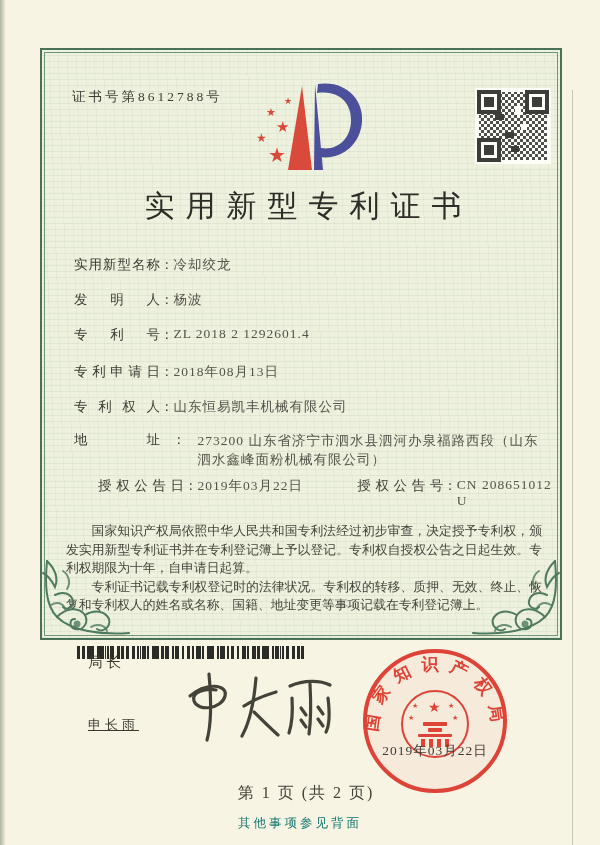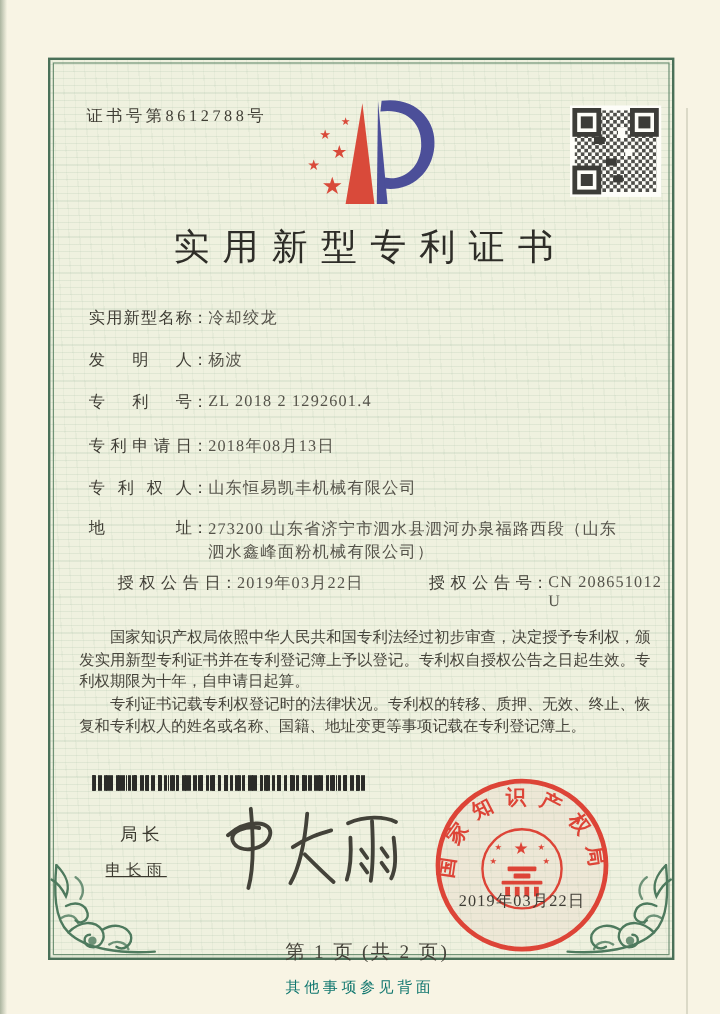--- a/index.html
+++ b/index.html
@@ -11,21 +11,21 @@
     color:#3b3a32;
     overflow:hidden;
   }
   
   .spine-shadow { position:absolute; left:0; top:0; width:6px; height:845px;
     background:linear-gradient(90deg, rgba(110,130,105,.55), rgba(110,130,105,0)); }
   .page-edge { position:absolute; left:572px; top:90px; width:1px; height:755px; background:rgba(140,145,125,.45); }
 
   
   .frame {
-    position:absolute; left:40px; top:48px; width:522px; height:752px;
+    position:absolute; left:40px; top:48px; width:522px; height:592px;
     border:2.5px solid #4a7058;
     background-color:#eff1df;
     background-image:
       repeating-linear-gradient(0deg, rgba(120,160,130,.13) 0 1px, rgba(0,0,0,0) 1px 6px),
       repeating-linear-gradient(88deg, rgba(120,160,130,.07) 0 1px, rgba(0,0,0,0) 1px 9px);
   }
   .frame::before {
     content:""; position:absolute; inset:2px; border:1px solid rgba(90,130,100,.85);
     pointer-events:none;
   }
@@ -45,38 +45,38 @@
   .row { position:absolute; left:32px; display:flex; align-items:flex-start;
     font-size:13.5px; color:#4a483e; }
   .lbl { display:inline-block; width:86px; text-align:justify; text-align-last:justify; color:#3f3d35; flex:none; }
   .colon { flex:none; color:#3f3d35; }
   .val { letter-spacing:1px; color:#55534a; }
   .row-name     { top:206px; }
   .row-inventor { top:241px; }
   .row-patno    { top:276px; }
   .row-filing   { top:313px; }
   .row-patentee { top:348px; }
-  .row-address  { top:381px; }
+  .row-address  { top:381px;gap:12px; }
   .row-address .val { width:352px; line-height:19px; }
   .row-grant    { top:427px; }
   .grant-left { display:flex; width:268px;margin-left:24px; }
   .grant-right { display:flex; }
 
   .paras { position:absolute; left:24px; top:472px; width:476px;
     font-size:12.8px; line-height:18.5px; text-align:justify; color:#46443b; }
   .paras p { text-indent:2em; }
 
   .barcode { position:absolute; left:35px; top:596px; width:228px; height:13px;
     background:
       repeating-linear-gradient(90deg, #2b2b28 0 2px, rgba(0,0,0,0) 2px 5px),
       repeating-linear-gradient(90deg, #2b2b28 0 1px, rgba(0,0,0,0) 1px 7px),
       repeating-linear-gradient(90deg, #2b2b28 0 3px, rgba(0,0,0,0) 3px 11px);
   }
 
-  .signer-title { position:absolute; left:46px; top:636px; font-size:14.5px; letter-spacing:4px; color:#3c3a30;margin-left:12px; }
+  .signer-title { position:absolute; left:46px; top:603px; font-size:14.5px; letter-spacing:4px; color:#3c3a30; }
   .signer-name  { position:absolute; left:46px; top:666px; font-size:13px; letter-spacing:4px; color:#3c3a30;text-decoration:underline; }
   .signature { position:absolute; left:122px; top:612px; width:180px; height:92px; }
 
   
   .seal { position:absolute; left:318px; top:596px; width:150px; height:150px; }
   .seal svg { position:absolute; inset:0; }
   .seal-date { position:absolute; left:-8px; top:96px; width:166px; text-align:center;
     font-size:13.5px; letter-spacing:1px; color:#3f3c35; }
 
   .page-num { position:absolute; left:0; top:733px; width:440px; text-align:center;

